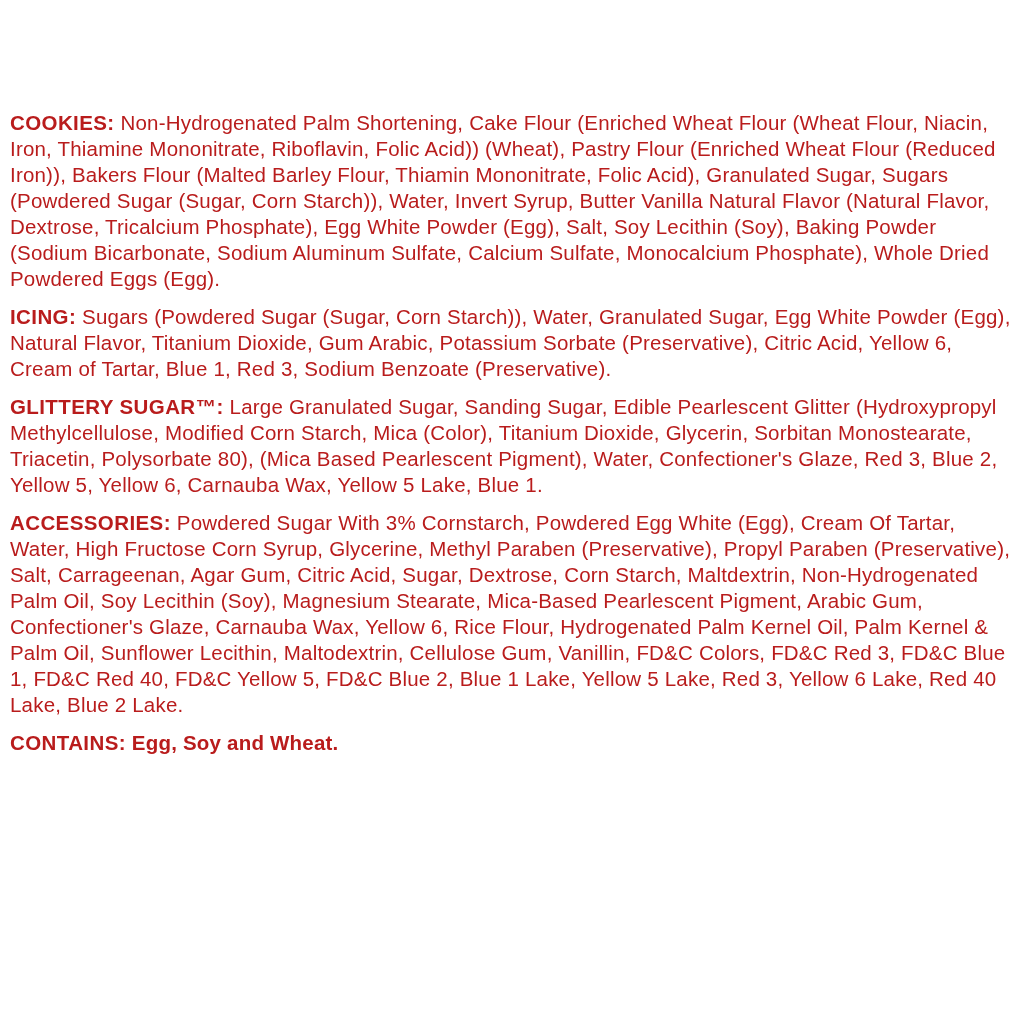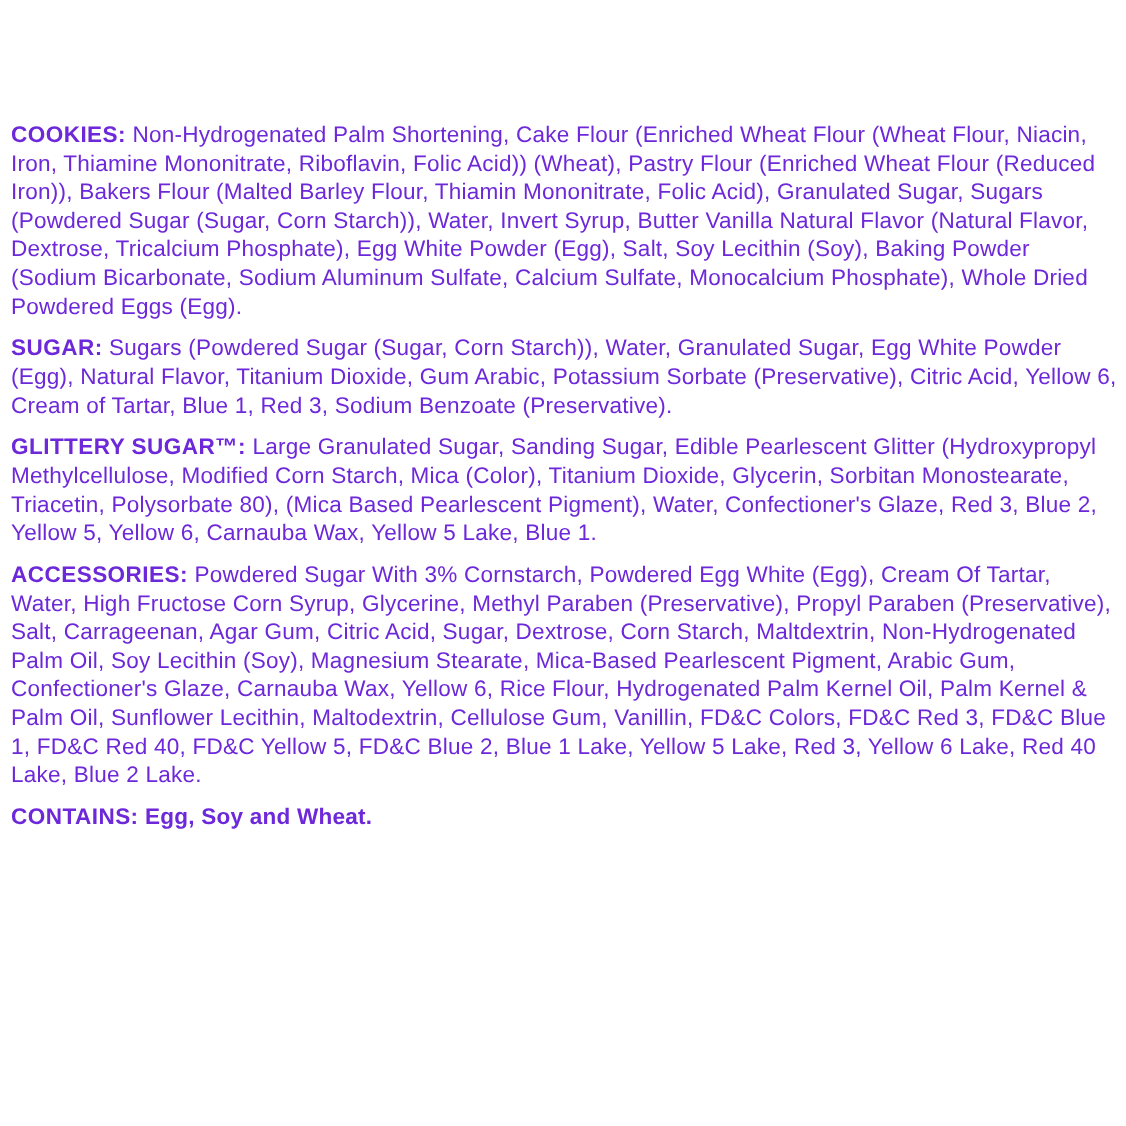--- a/index.html
+++ b/index.html
@@ -13,21 +13,21 @@
     overflow: hidden;
   }
   .ingredients-label {
     box-sizing: border-box;
     width: 1024px;
     padding: 110px 8px 0 10px;
     font-family: "Liberation Sans", sans-serif;
     font-size: 20.5px;
     line-height: 26px;
     letter-spacing: 0.2px;
-    color: #6d28d9;
+    color: #b91c1c;
     font-weight: 400;
   }
   .para {
     margin: 0 0 12px 0;
   }
   .heading {
     font-weight: 700;
     letter-spacing: 0.4px;
   }
   .bold {
@@ -40,21 +40,21 @@
 </head>
 <body>
 
 <main class="ingredients-label">
 
   <p class="para">
     <span class="heading">COOKIES:</span><span> Non-Hydrogenated Palm Shortening, Cake Flour (Enriched Wheat Flour (Wheat Flour, Niacin, Iron, Thiamine Mononitrate, Riboflavin, Folic Acid)) (Wheat), Pastry Flour (Enriched Wheat Flour (Reduced Iron)), Bakers Flour (Malted Barley Flour, Thiamin Mononitrate, Folic Acid), Granulated Sugar, Sugars (Powdered Sugar (Sugar, Corn Starch)), Water, Invert Syrup, Butter Vanilla Natural Flavor (Natural Flavor, Dextrose, Tricalcium Phosphate), Egg White Powder (Egg), Salt, Soy Lecithin (Soy), Baking Powder (Sodium Bicarbonate, Sodium Aluminum Sulfate, Calcium Sulfate, Monocalcium Phosphate), Whole Dried Powdered Eggs (Egg).</span>
   </p>
 
   <p class="para">
-    <span class="heading">SUGAR:</span><span> Sugars (Powdered Sugar (Sugar, Corn Starch)), Water, Granulated Sugar, Egg White Powder (Egg), Natural Flavor, Titanium Dioxide, Gum Arabic, Potassium Sorbate (Preservative), Citric Acid, Yellow 6, Cream of Tartar, Blue 1, Red 3, Sodium Benzoate (Preservative).</span>
+    <span class="heading">ICING:</span><span> Sugars (Powdered Sugar (Sugar, Corn Starch)), Water, Granulated Sugar, Egg White Powder (Egg), Natural Flavor, Titanium Dioxide, Gum Arabic, Potassium Sorbate (Preservative), Citric Acid, Yellow 6, Cream of Tartar, Blue 1, Red 3, Sodium Benzoate (Preservative).</span>
   </p>
 
   <p class="para">
     <span class="heading">GLITTERY SUGAR™:</span><span>  Large Granulated Sugar, Sanding Sugar, Edible Pearlescent Glitter (Hydroxypropyl Methylcellulose, Modified Corn Starch, Mica (Color), Titanium Dioxide, Glycerin, Sorbitan Monostearate, Triacetin, Polysorbate 80), (Mica Based Pearlescent Pigment), Water, Confectioner's Glaze, Red 3, Blue 2, Yellow 5, Yellow 6, Carnauba Wax, Yellow 5 Lake, Blue 1.</span>
   </p>
 
   <p class="para">
     <span class="heading">ACCESSORIES:</span><span> Powdered Sugar With 3% Cornstarch, Powdered Egg White (Egg), Cream Of Tartar, Water, High Fructose Corn Syrup, Glycerine, Methyl Paraben (Preservative), Propyl Paraben (Preservative), Salt, Carrageenan, Agar Gum, Citric Acid, Sugar, Dextrose, Corn Starch, Maltdextrin, Non-Hydrogenated Palm Oil, Soy Lecithin (Soy), Magnesium Stearate, Mica-Based Pearlescent Pigment, Arabic Gum, Confectioner's Glaze, Carnauba Wax, Yellow 6, Rice Flour, Hydrogenated Palm Kernel Oil, Palm Kernel &amp; Palm Oil, Sunflower Lecithin, Maltodextrin, Cellulose Gum, Vanillin, FD&amp;C Colors, FD&amp;C Red 3, FD&amp;C Blue 1, FD&amp;C Red 40, FD&amp;C Yellow 5, FD&amp;C Blue 2, Blue 1 Lake, Yellow 5 Lake, Red 3, Yellow 6 Lake, Red 40 Lake, Blue 2 Lake.</span>
   </p>
 

